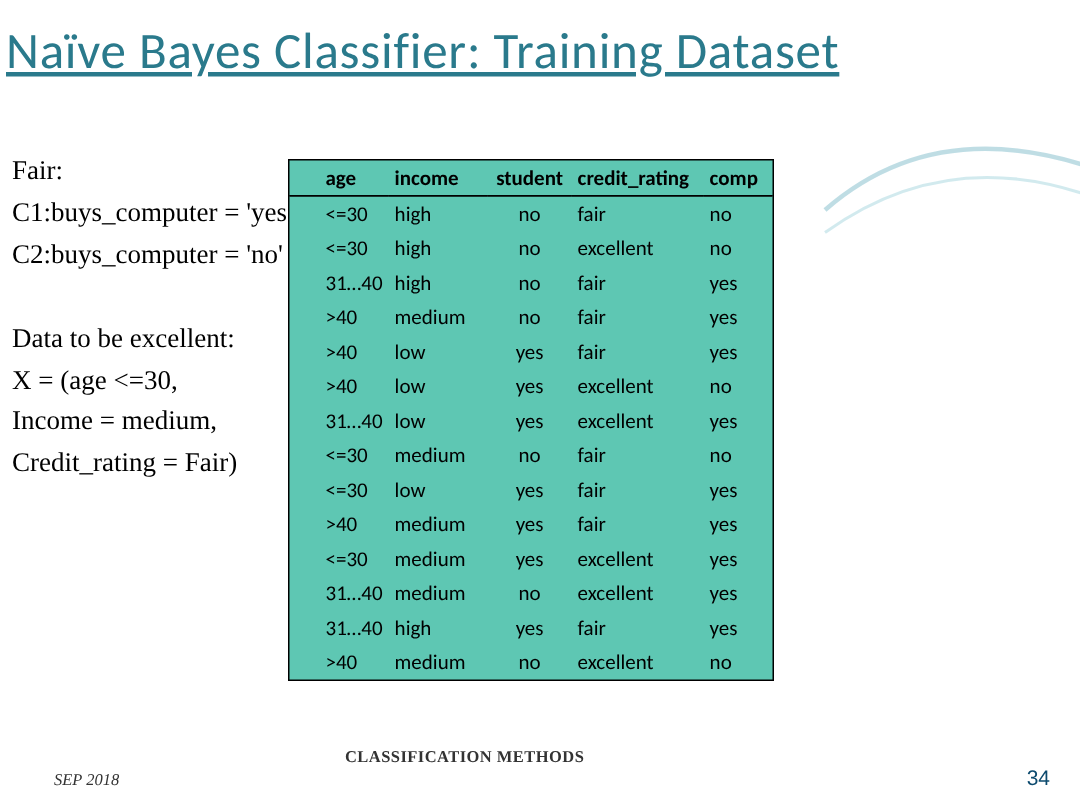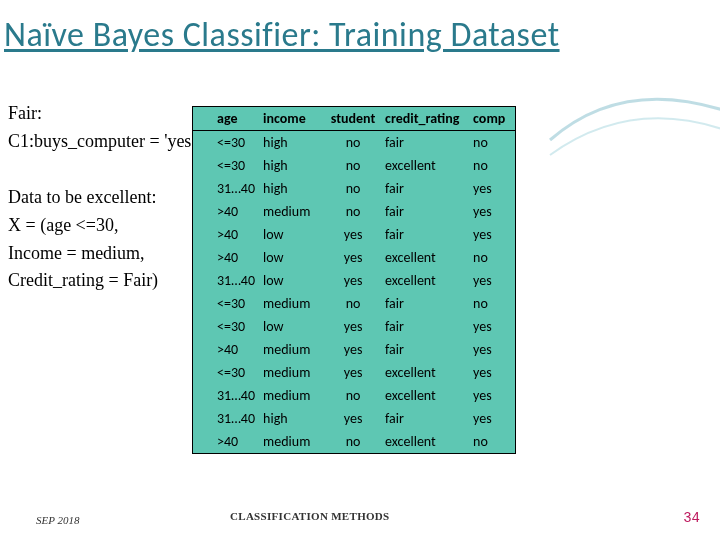--- a/index.html
+++ b/index.html
@@ -71,38 +71,39 @@
   .footer {
     position: absolute;
     bottom: 14px;
     left: 0;
     width: 100%;
     font-family: Georgia, serif;
     font-size: 11px;
     color: #333;
   }
   .footer .left { position: absolute; left: 36px; bottom: 0; font-style: italic; }
-  .footer .mid { position: absolute; left: 230px; bottom: 4px; font-weight: bold; letter-spacing: 0.3px; }
-  .footer .right { position: absolute; right: 20px; bottom: 0; color: #be185d; font-family: Liberation Mono, monospace; font-size: 14px; margin-top: 16px; }
+  .footer .mid { position: absolute; left: 230px; bottom: 15px; font-weight: bold; letter-spacing: 0.3px; }
+  .footer .right { position: absolute; right: 20px; bottom: 0; color: #0c4a6e; font-family: Liberation Sans, sans-serif; font-size: 14px; margin-top: 16px; }
 </style>
 </head>
 <body>
 
 <div class="title">Naïve Bayes Classifier: Training Dataset</div>
 
 <div class="swoosh">
   <svg viewBox="0 0 200 120">
     <path d="M0,80 Q80,10 200,60" stroke="#4aa0b5" stroke-width="3" fill="none"></path>
     <path d="M0,95 Q90,30 200,80" stroke="#7fc4d1" stroke-width="2" fill="none"></path>
   </svg>
 </div>
 
 <div class="body-text">
   <div>Fair:</div>
   <div>C1:buys_computer = 'yes'</div>
+  <div>C2:buys_computer = 'no'</div>
   <div class="block2">
     <div>Data to be excellent:</div>
     <div>X = (age &lt;=30,</div>
     <div>Income = medium,</div>
     <div>Credit_rating = Fair)</div>
   </div>
 </div>
 
 <div class="table-wrap">
   <table>

